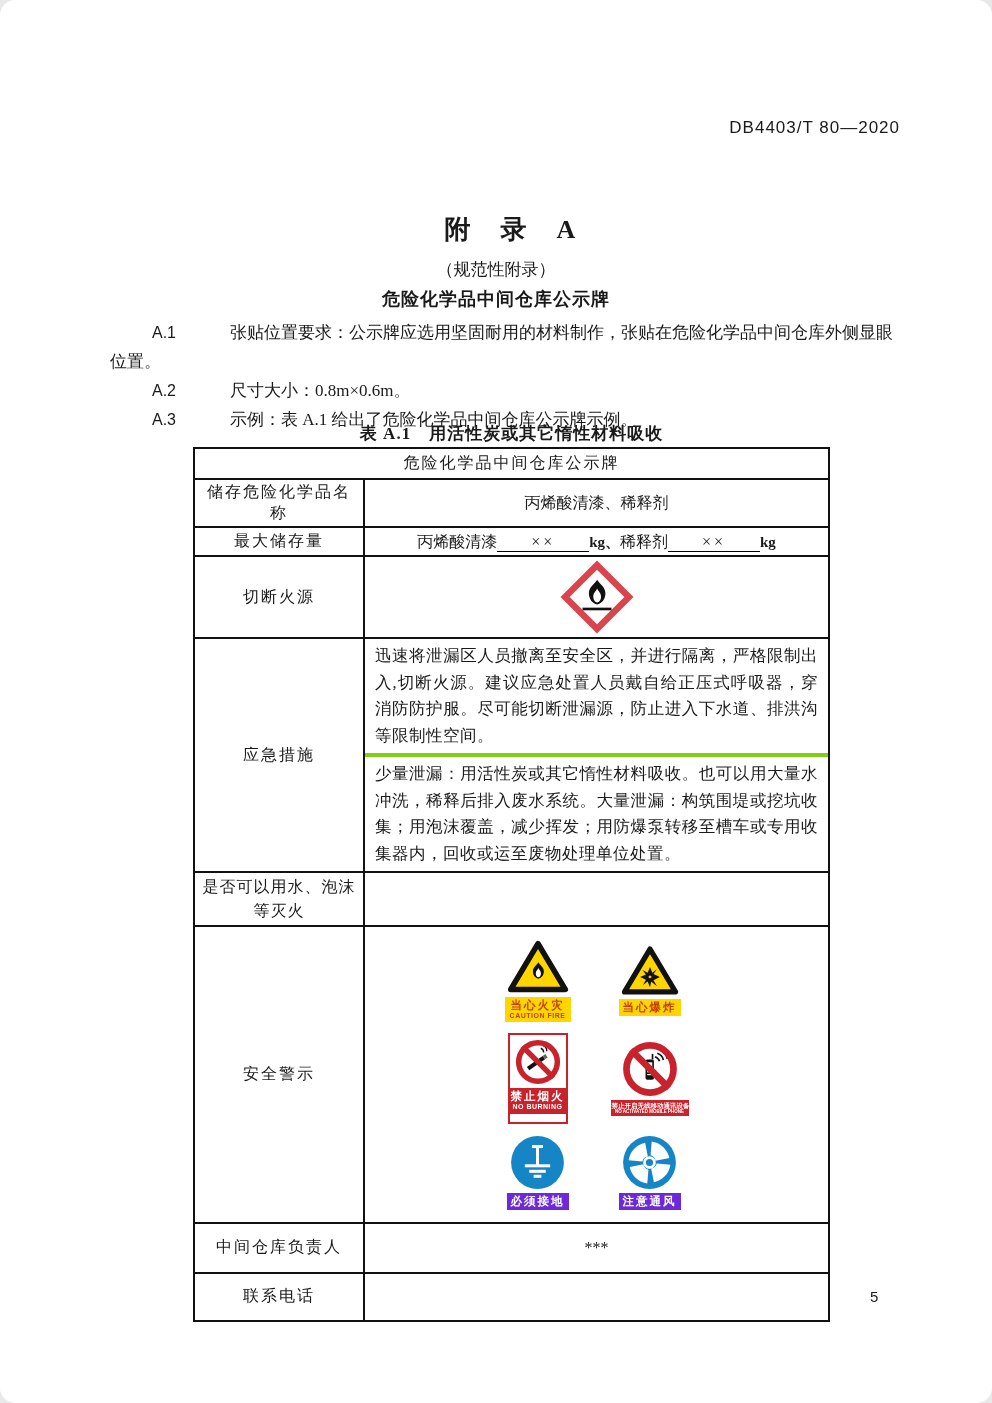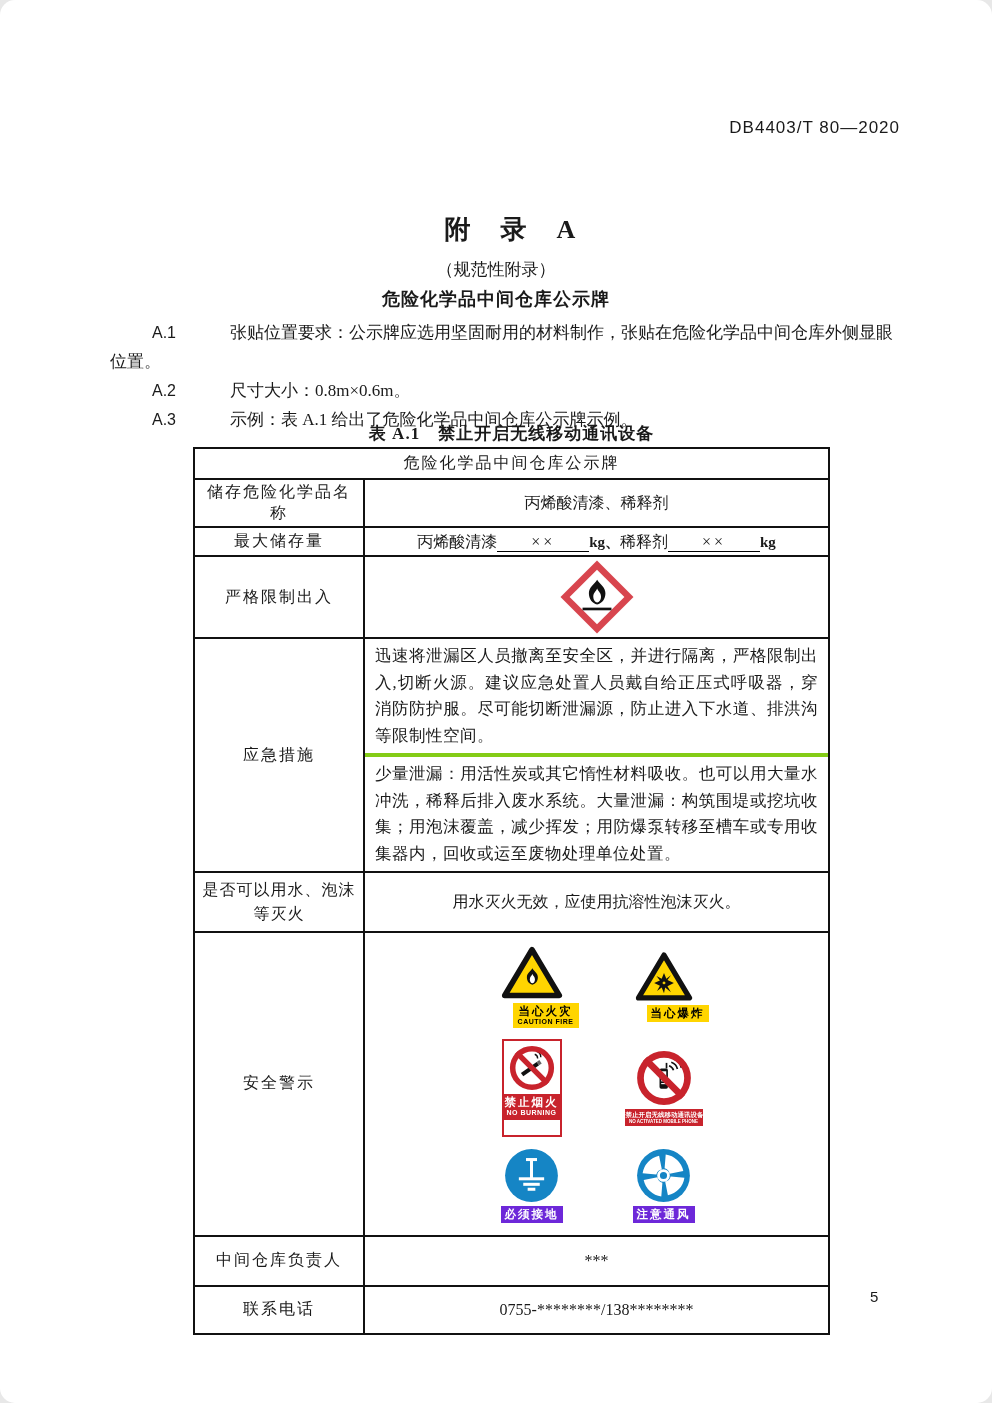--- a/index.html
+++ b/index.html
@@ -59,29 +59,29 @@
   .maxrow-content { white-space:nowrap; }
 
   
   .signs-grid {
     display:grid; grid-template-columns:auto auto; column-gap:40px; row-gap:11px;
     justify-content:center; align-content:center; padding:10px 0; min-height:244px;
     margin:0 auto;
   }
   .sign { display:flex; flex-direction:column; align-items:center; justify-self:center; align-self:center; }
   .band { margin-top:3px; text-align:center; line-height:1.15; }
-  .band-yellow { background:#FFD500; color:#000000; padding:2px 2px;margin-left:28px; }
+  .band-yellow { background:#FFD500; color:#c2410c; padding:2px 2px; }
   .band-red { background:#C8232C; color:#fff; padding:2px 1px; }
   .band-blue { background:#6d28d9; color:#fff; padding:2px 0; }
   .cn-lg { font-size:11.5px; font-weight:bold; letter-spacing:2px; font-family:"Liberation Sans", sans-serif; }
   .en-sm { font-size:7px; font-weight:bold; letter-spacing:0.5px; font-family:"Liberation Sans", sans-serif; }
   .cn-tiny { font-size:6.5px; font-weight:bold; letter-spacing:0; font-family:"Liberation Sans", sans-serif; white-space:nowrap; }
   .en-tiny { font-size:4.5px; font-weight:bold; font-family:"Liberation Sans", sans-serif; white-space:nowrap; }
   .sign-card {
-    border:2px solid #C8232C; background:#fff; padding:4px 4px 15px 4px;
+    border:2px solid #C8232C; background:#fff; padding:4px 4px 8px 4px;
     display:flex; flex-direction:column; align-items:center;
   }
   .sign-card .band { margin:3px -4px 0 -4px; align-self:stretch; }
 
   .page-number { position:absolute; top:1288px; left:870px; font-size:15px; font-family:"Liberation Sans", sans-serif; }
 </style>
 </head>
 <body>
 
 <svg width="0" height="0" style="position:absolute" aria-hidden="true">
@@ -102,40 +102,40 @@
     <div class="title-line2">（规范性附录）</div>
     <div class="title-line3">危险化学品中间仓库公示牌</div>
   </div>
 
   <div class="clauses">
     <p class="clause"><span class="clause-num">A.1</span><span>张贴位置要求：公示牌应选用坚固耐用的材料制作，张贴在危险化学品中间仓库外侧显眼位置。</span></p>
     <p class="clause"><span class="clause-num">A.2</span><span>尺寸大小：0.8m×0.6m。</span></p>
     <p class="clause"><span class="clause-num">A.3</span><span>示例：表 A.1 给出了危险化学品中间仓库公示牌示例。</span></p>
   </div>
 
-  <div class="table-caption">表 A.1　禁止开启无线移动通讯设备</div>
+  <div class="table-caption">表 A.1　用活性炭或其它惰性材料吸收</div>
 
   <div class="ptable">
 
     <div class="trow banner-row">危险化学品中间仓库公示牌</div>
 
     <div class="trow row-short">
       <div class="lcell">储存危险化学品名称</div>
       <div class="rcell">丙烯酸清漆、稀释剂</div>
     </div>
 
     <div class="trow row-short">
       <div class="lcell">最大储存量</div>
       <div class="rcell">
         <span class="maxrow-content"><span>丙烯酸清漆</span><span class="blank">××</span><span class="unit">kg、</span><span>稀释剂</span><span class="blank">××</span><span class="unit">kg</span></span>
       </div>
     </div>
 
     <div class="trow picto-row">
-      <div class="lcell">严格限制出入</div>
+      <div class="lcell">切断火源</div>
       <div class="rcell">
         <svg width="76" height="76" viewBox="0 0 100 100">
           <polygon points="50,2 98,50 50,98 2,50" fill="#D8454E"></polygon>
           <polygon points="50,14 86,50 50,86 14,50" fill="#ffffff"></polygon>
           <g transform="translate(31,26) scale(0.64)">
               <use href="#flame-sym"></use>
             </g>
           <rect x="31" y="64" width="38" height="3.5" fill="#111"></rect>
         </svg>
       </div>
@@ -144,21 +144,20 @@
     <div class="trow">
       <div class="lcell">应急措施</div>
       <div class="rcell-col">
         <div class="sub-text first">迅速将泄漏区人员撤离至安全区，并进行隔离，严格限制出入,切断火源。建议应急处置人员戴自给正压式呼吸器，穿消防防护服。尽可能切断泄漏源，防止进入下水道、排洪沟等限制性空间。</div>
         <div class="sub-text">少量泄漏：用活性炭或其它惰性材料吸收。也可以用大量水冲洗，稀释后排入废水系统。大量泄漏：构筑围堤或挖坑收集；用泡沫覆盖，减少挥发；用防爆泵转移至槽车或专用收集器内，回收或运至废物处理单位处置。</div>
       </div>
     </div>
 
     <div class="trow exting-row">
       <div class="lcell">是否可以用水、泡沫等灭火</div>
-      <div class="rcell">用水灭火无效，应使用抗溶性泡沫灭火。</div>
     </div>
 
     <div class="trow">
       <div class="lcell">安全警示</div>
       <div class="rcell">
         <div class="signs-grid">
 
           <div class="sign">
             <svg width="62" height="55" viewBox="0 0 100 88">
               <path d="M50 7 L94 81 L6 81 Z" fill="#FFD500" stroke="#111" stroke-width="9" stroke-linejoin="round"></path>
@@ -251,20 +250,19 @@
       </div>
     </div>
 
     <div class="trow mgr-row">
       <div class="lcell">中间仓库负责人</div>
       <div class="rcell">***</div>
     </div>
 
     <div class="trow tel-row">
       <div class="lcell">联系电话</div>
-      <div class="rcell">0755-********/138********</div>
     </div>
 
   </div>
 
   <div class="page-number">5</div>
 
 </div>
 
 </body></html>

